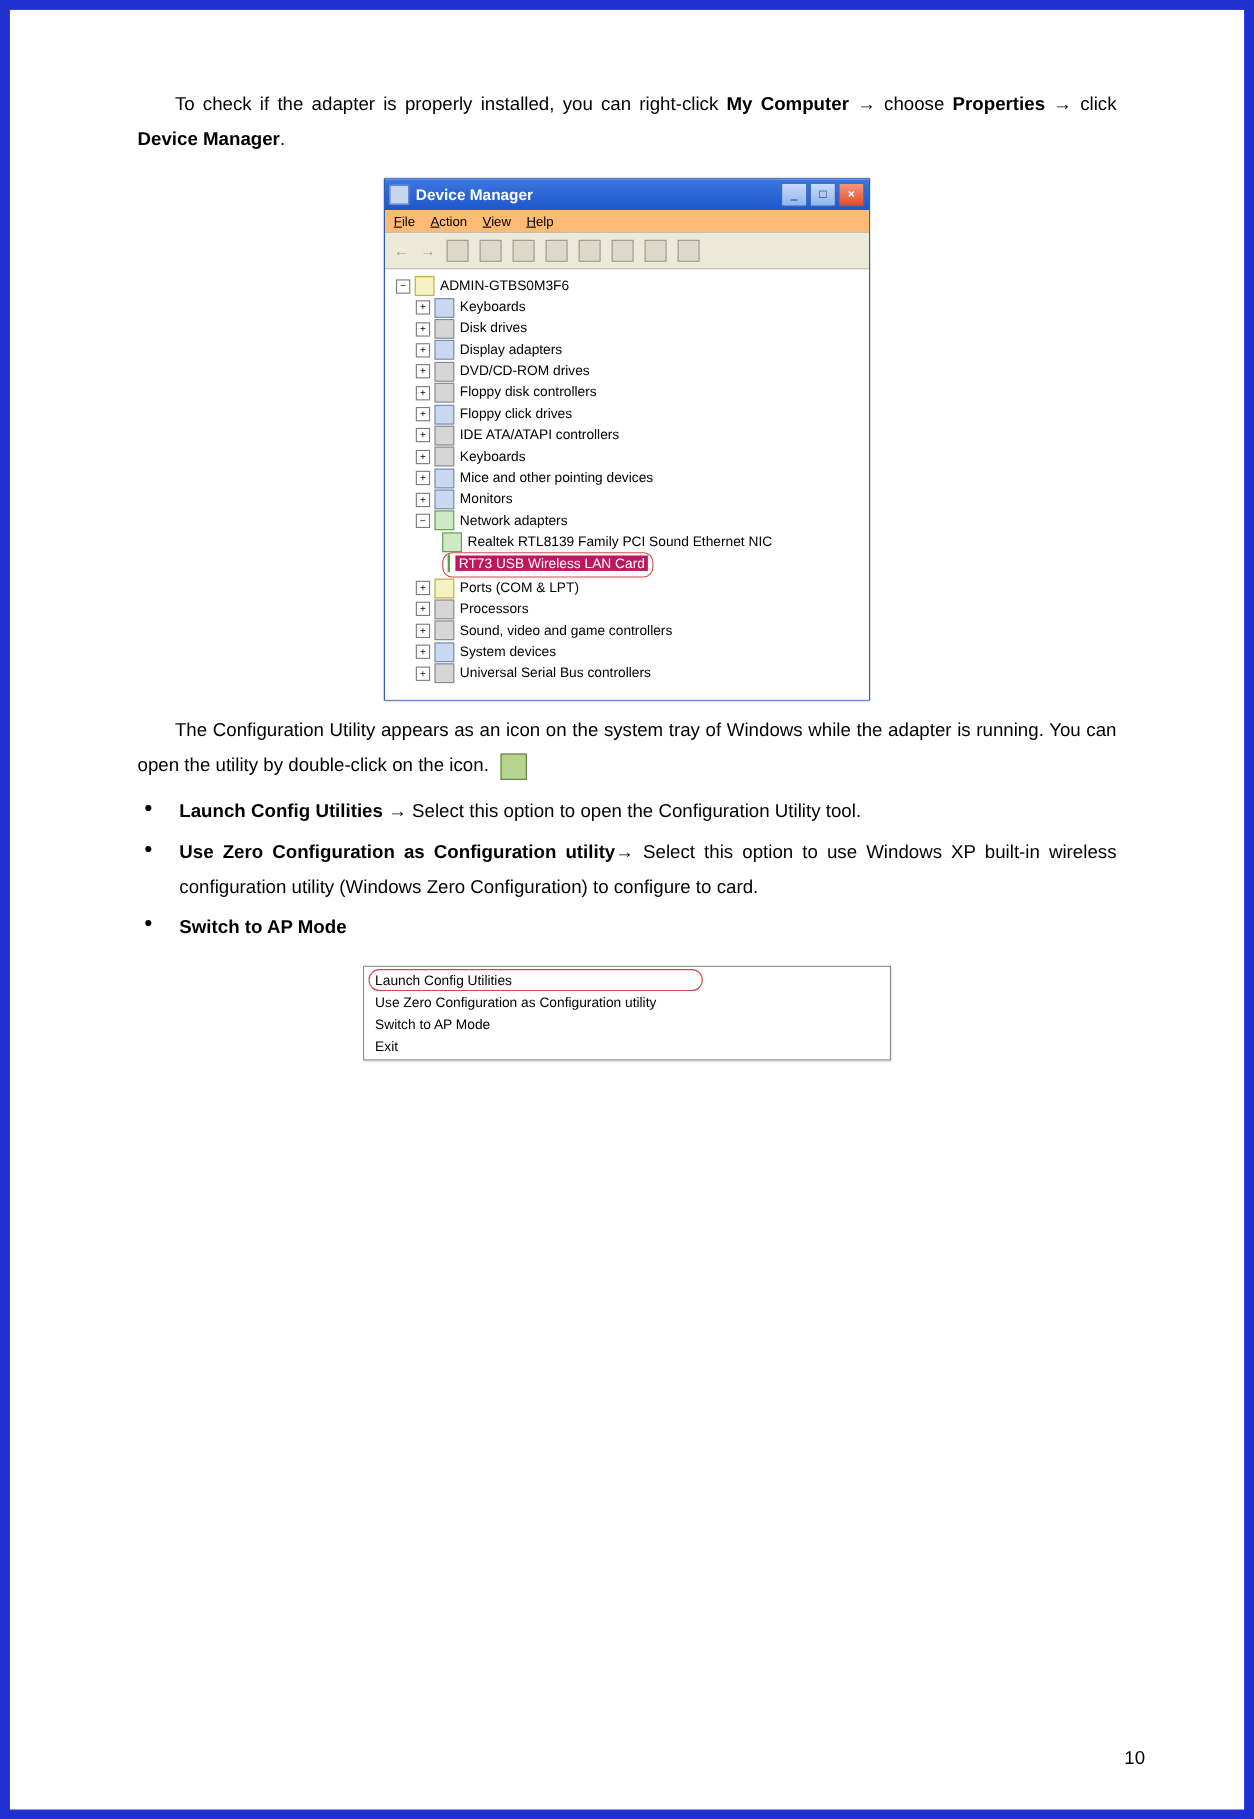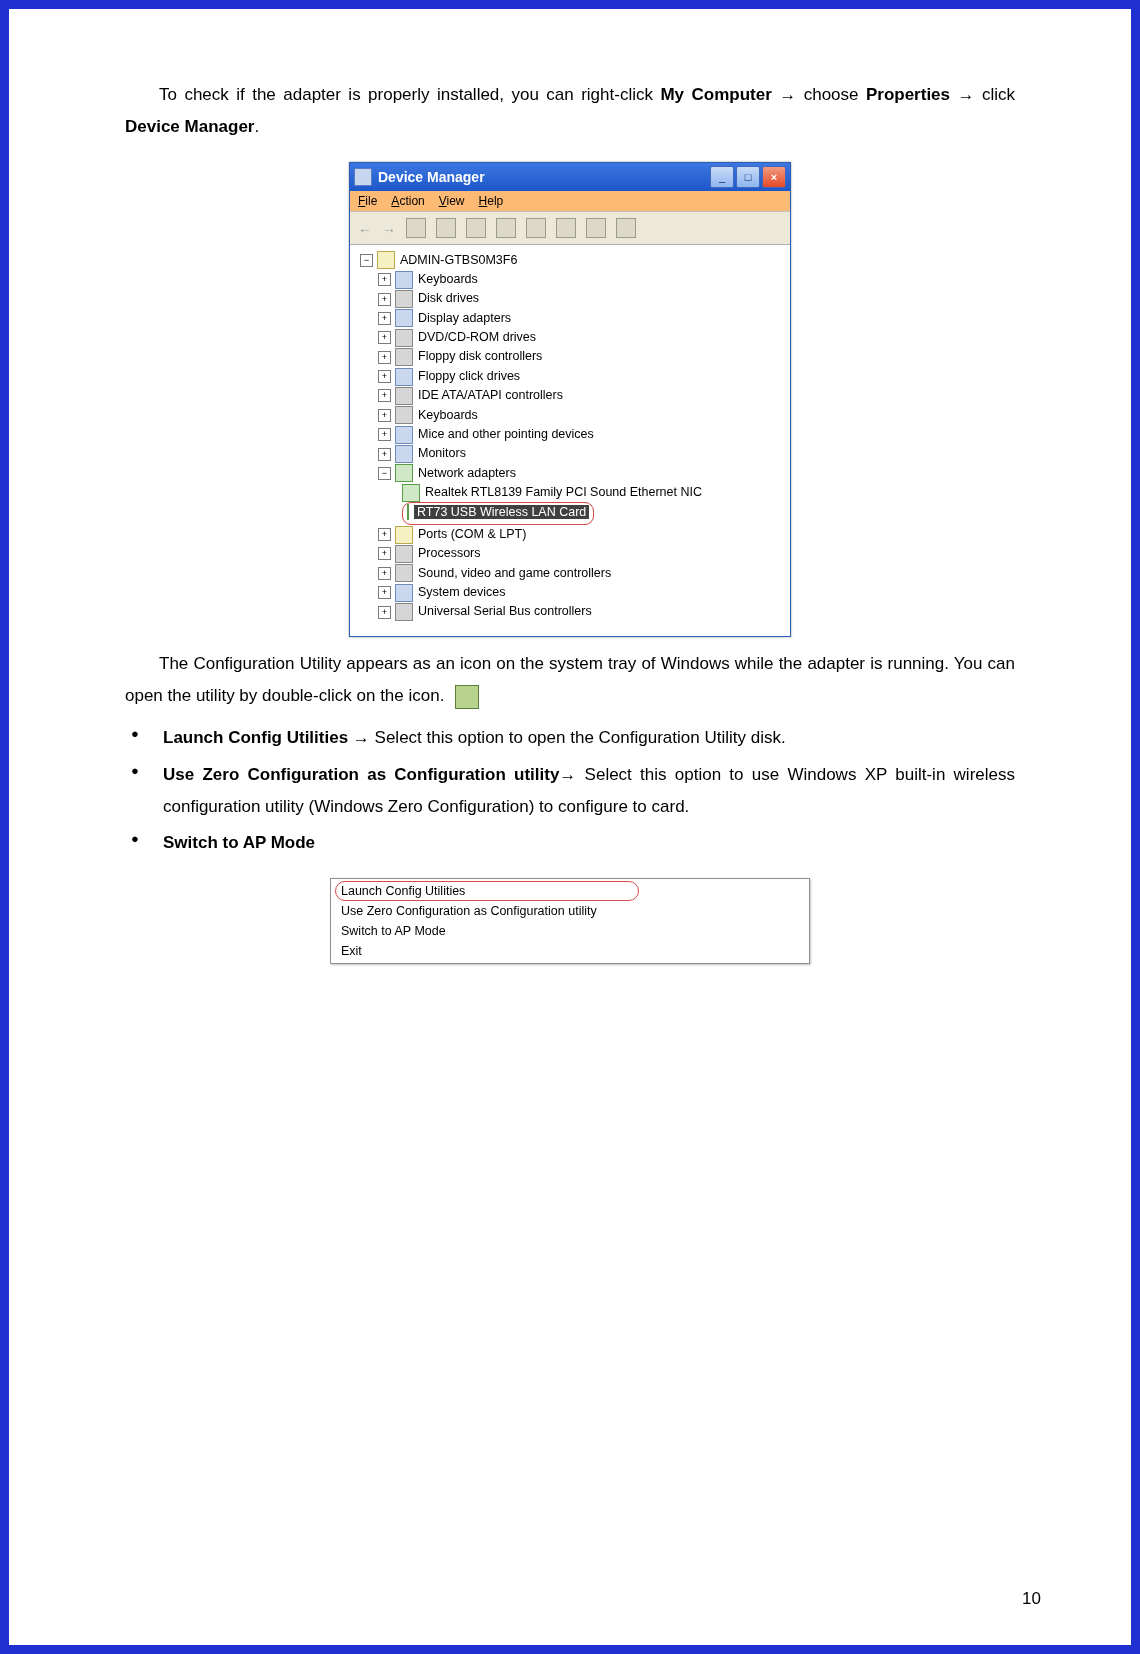--- a/index.html
+++ b/index.html
@@ -29,21 +29,21 @@
   .row{display:flex;align-items:center;white-space:nowrap}
   .row .pm{width:11px;height:11px;border:1px solid #7a7a7a;display:inline-flex;align-items:center;justify-content:center;font-size:9px;line-height:1;margin-right:4px;background:#fff}
   .row .ic{width:16px;height:16px;background:#c9d8ef;border:1px solid #6f8bb8;margin-right:5px}
   .row .ic.g{background:#cfe9c6;border-color:#5a9c4a}
   .row .ic.y{background:#f5f1c3;border-color:#b9a94e}
   .row .ic.gr{background:#d6d6d6;border-color:#888}
   .l0{padding-left:6px}
   .l1{padding-left:24px}
   .l2{padding-left:48px}
   .hl{border:1px solid #d64848;border-radius:9px;padding:0 4px 1px;display:inline-block;background:#fff}
-  .sel{background:#404040;color:#fff;padding:0 3px}
+  .sel{background:#be185d;color:#fff;padding:0 3px}
 
   
   .small-ico{display:inline-block;width:22px;height:22px;background:#b8d38e;border:1px solid #5e7d3d;vertical-align:middle;margin-left:6px}
   ul.opts{list-style:none;padding:0;margin:10px 0 0 0}
   ul.opts li{position:relative;padding-left:38px;text-align:justify;line-height:1.9;margin-bottom:4px}
   ul.opts li::before{content:"\25CF";position:absolute;left:6px;top:0;font-size:13px}
 
   
   .ctx{width:480px;font-family:Tahoma,Arial,sans-serif;font-size:12.5px}
   .ctx-menu{background:#fff;border:1px solid #8f8f8f;padding:2px 0;box-shadow:1px 1px 2px rgba(0,0,0,.25)}
@@ -195,21 +195,21 @@
    </div>
   </div>
 
   <p class="para2">
     <span>The Configuration Utility appears as an icon on the system tray of Windows while the adapter is running. You can open the utility by double-click on the icon.</span>
     <span class="small-ico"></span>
   </p>
 
 
   <ul class="opts">
-    <li><b>Launch Config Utilities</b> <span class="arrow">→</span><span> Select this option to open the Configuration Utility disk.</span></li>
+    <li><b>Launch Config Utilities</b> <span class="arrow">→</span><span> Select this option to open the Configuration Utility tool.</span></li>
     <li><b>Use Zero Configuration as Configuration utility</b><span class="arrow">→</span><span> Select this option to use Windows XP built-in wireless configuration utility (Windows Zero Configuration) to configure to card.</span></li>
     <li><b>Switch to AP Mode</b></li>
   </ul>
 
   <div class="figwrap" style="margin-top:18px">
     <div class="ctx">
       <div class="ctx-menu">
         <div class="ctx-item circ"><span>Launch Config Utilities</span><span class="ring"></span></div>
         <div class="ctx-item">Use Zero Configuration as Configuration utility</div>
         <div class="ctx-item">Switch to AP Mode</div>

